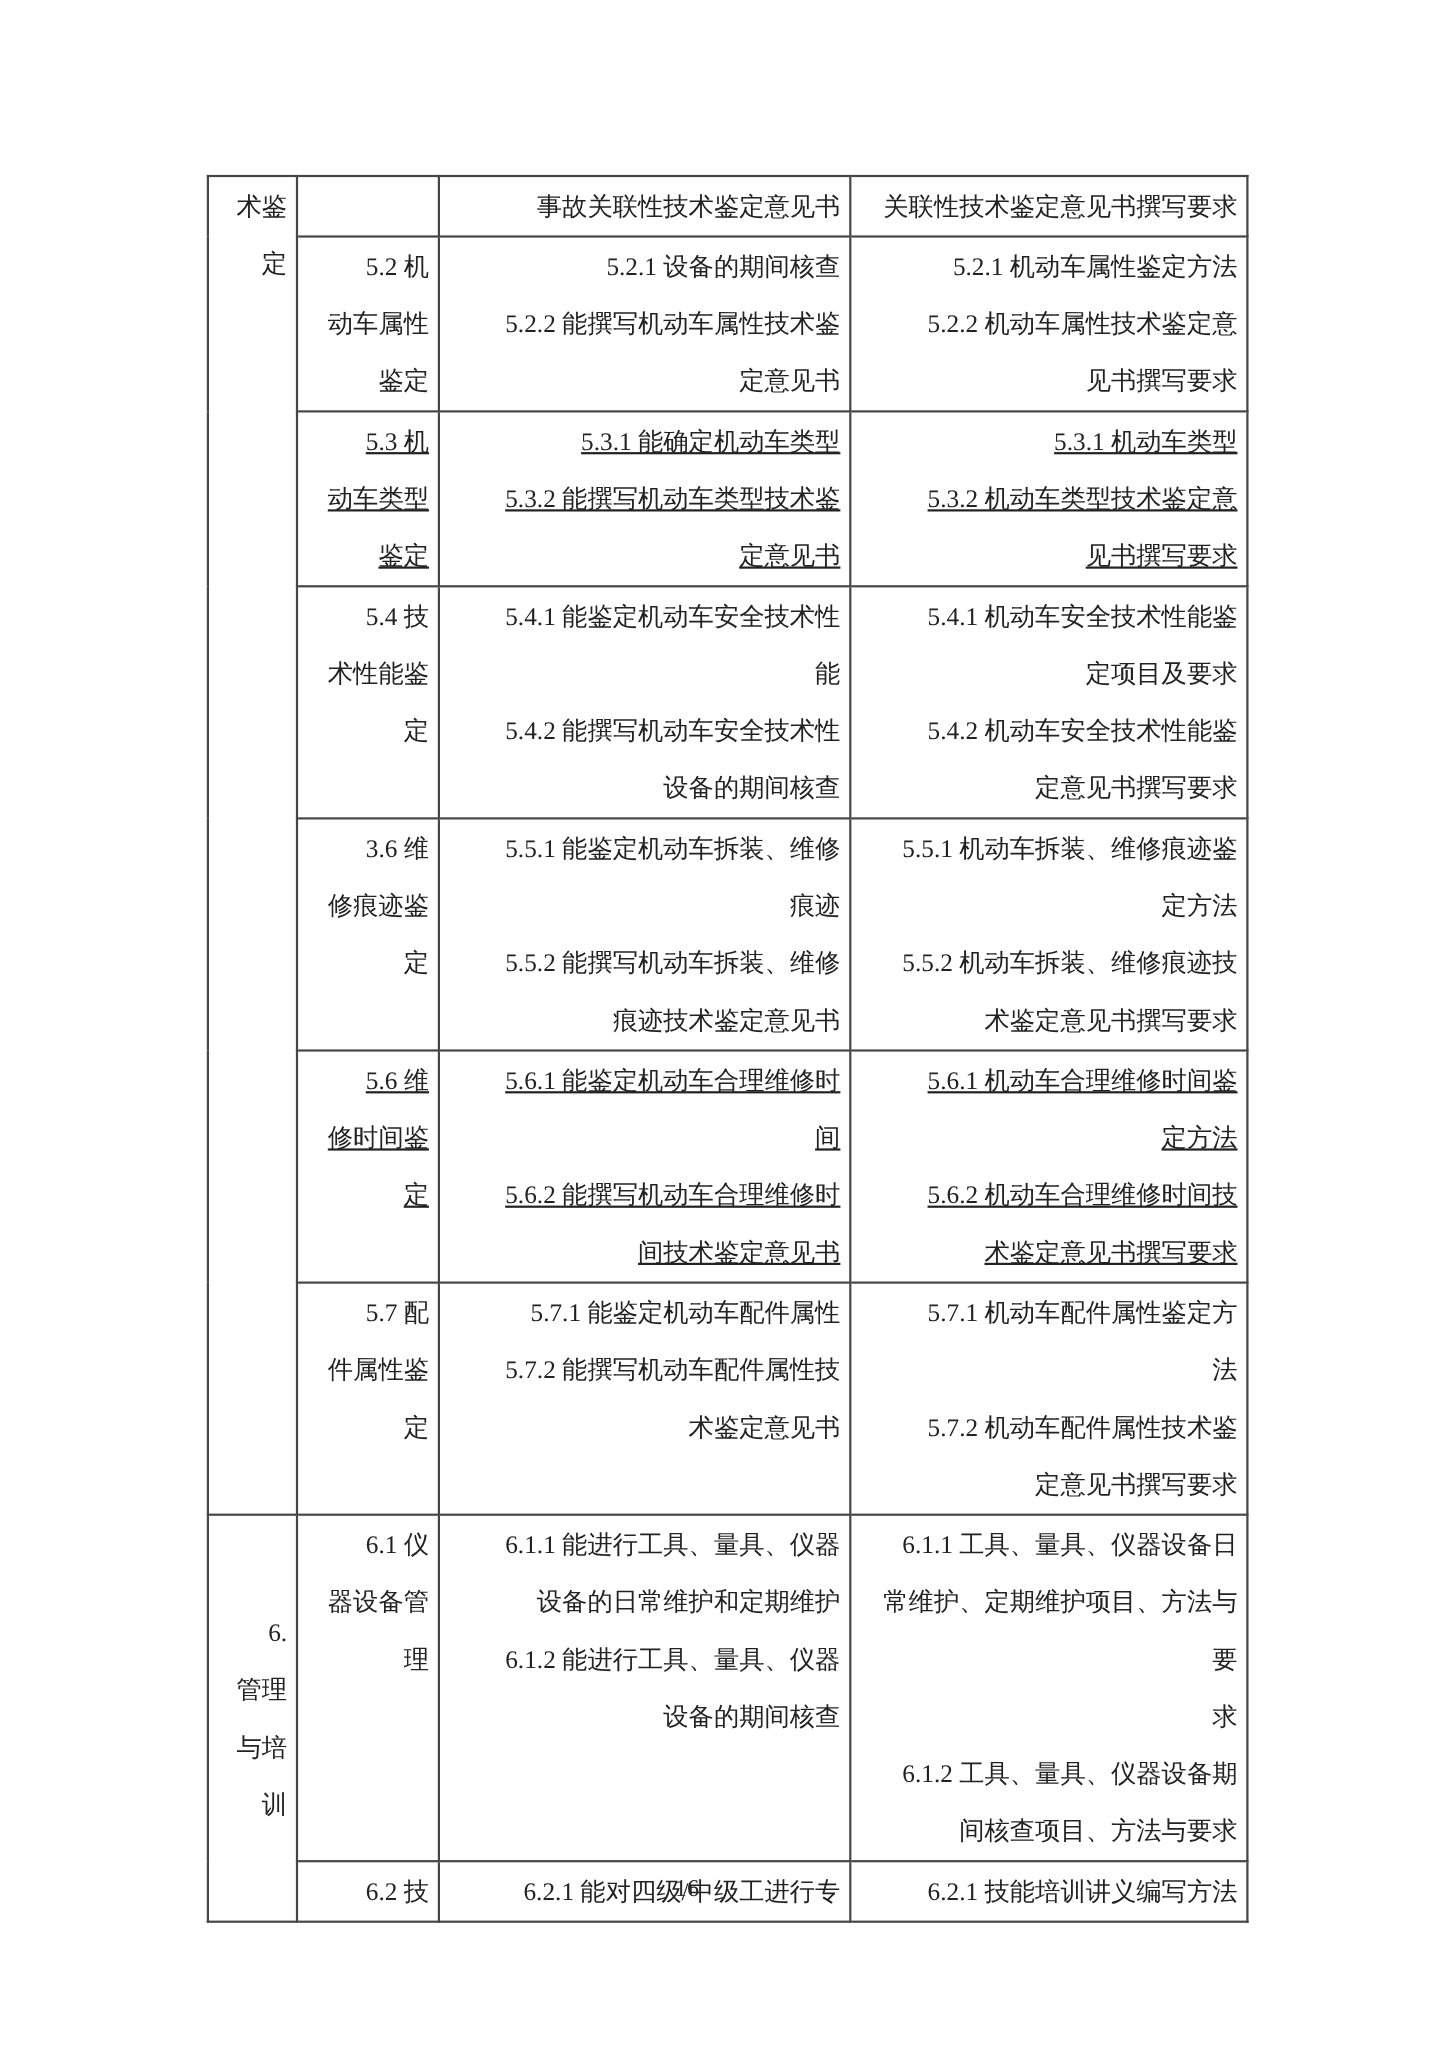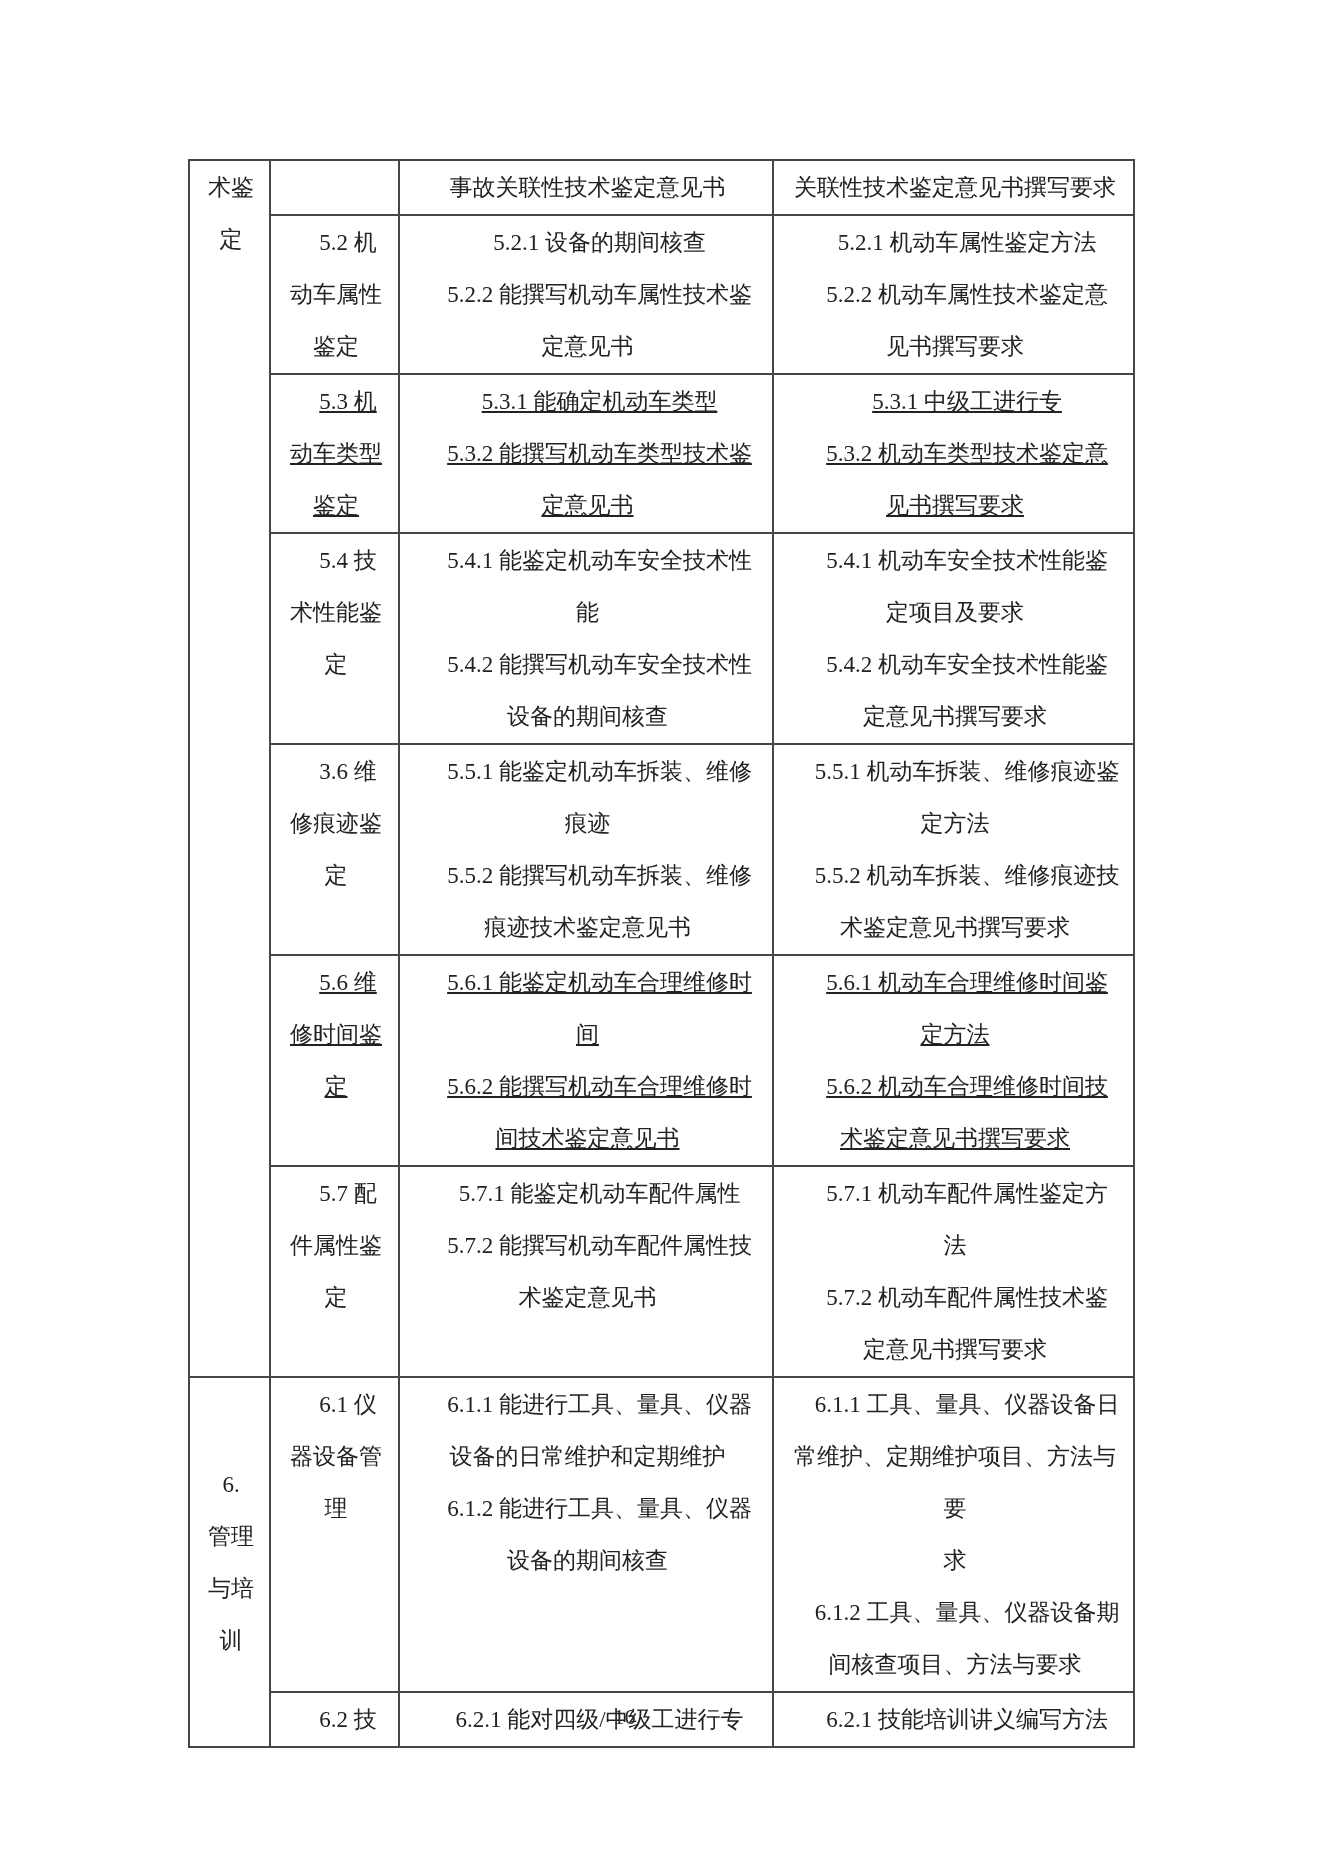--- a/index.html
+++ b/index.html
@@ -23,21 +23,21 @@
     vertical-align:top;
     padding:1px 8px 0 11px;
   }
   td.cat{vertical-align:top;}
   td.cat.mid{vertical-align:middle;}
   td.sub{vertical-align:middle;}
   td.skill,td.knowledge{padding-left:12px;}
   .para{
     white-space:pre-line;
     text-indent:24px;
-    text-align:center;
+    text-align:right;
   }
   .para.cont{text-indent:0;}
   .page-number{
     position:absolute;left:0;top:1697px;width:1249px;
     text-align:center;
     font-size:22px;line-height:40px;color:#2a2a2a;
   }
 </style>
 </head>
 <body>
@@ -86,21 +86,21 @@
             <div class="para">5.3 机
 动车类型
 鉴定</div>
           </td>
           <td class="skill">
             <div class="para">5.3.1 能确定机动车类型</div>
             <div class="para">5.3.2 能撰写机动车类型技术鉴
 定意见书</div>
           </td>
           <td class="knowledge">
-            <div class="para">5.3.1 中级工进行专</div>
+            <div class="para">5.3.1 机动车类型</div>
             <div class="para">5.3.2 机动车类型技术鉴定意
 见书撰写要求</div>
           </td>
         </tr>
         <tr style="height: 209px; margin-left: 46px;">
           <td class="sub">
             <div class="para">5.4 技
 术性能鉴
 定</div>
           </td>

